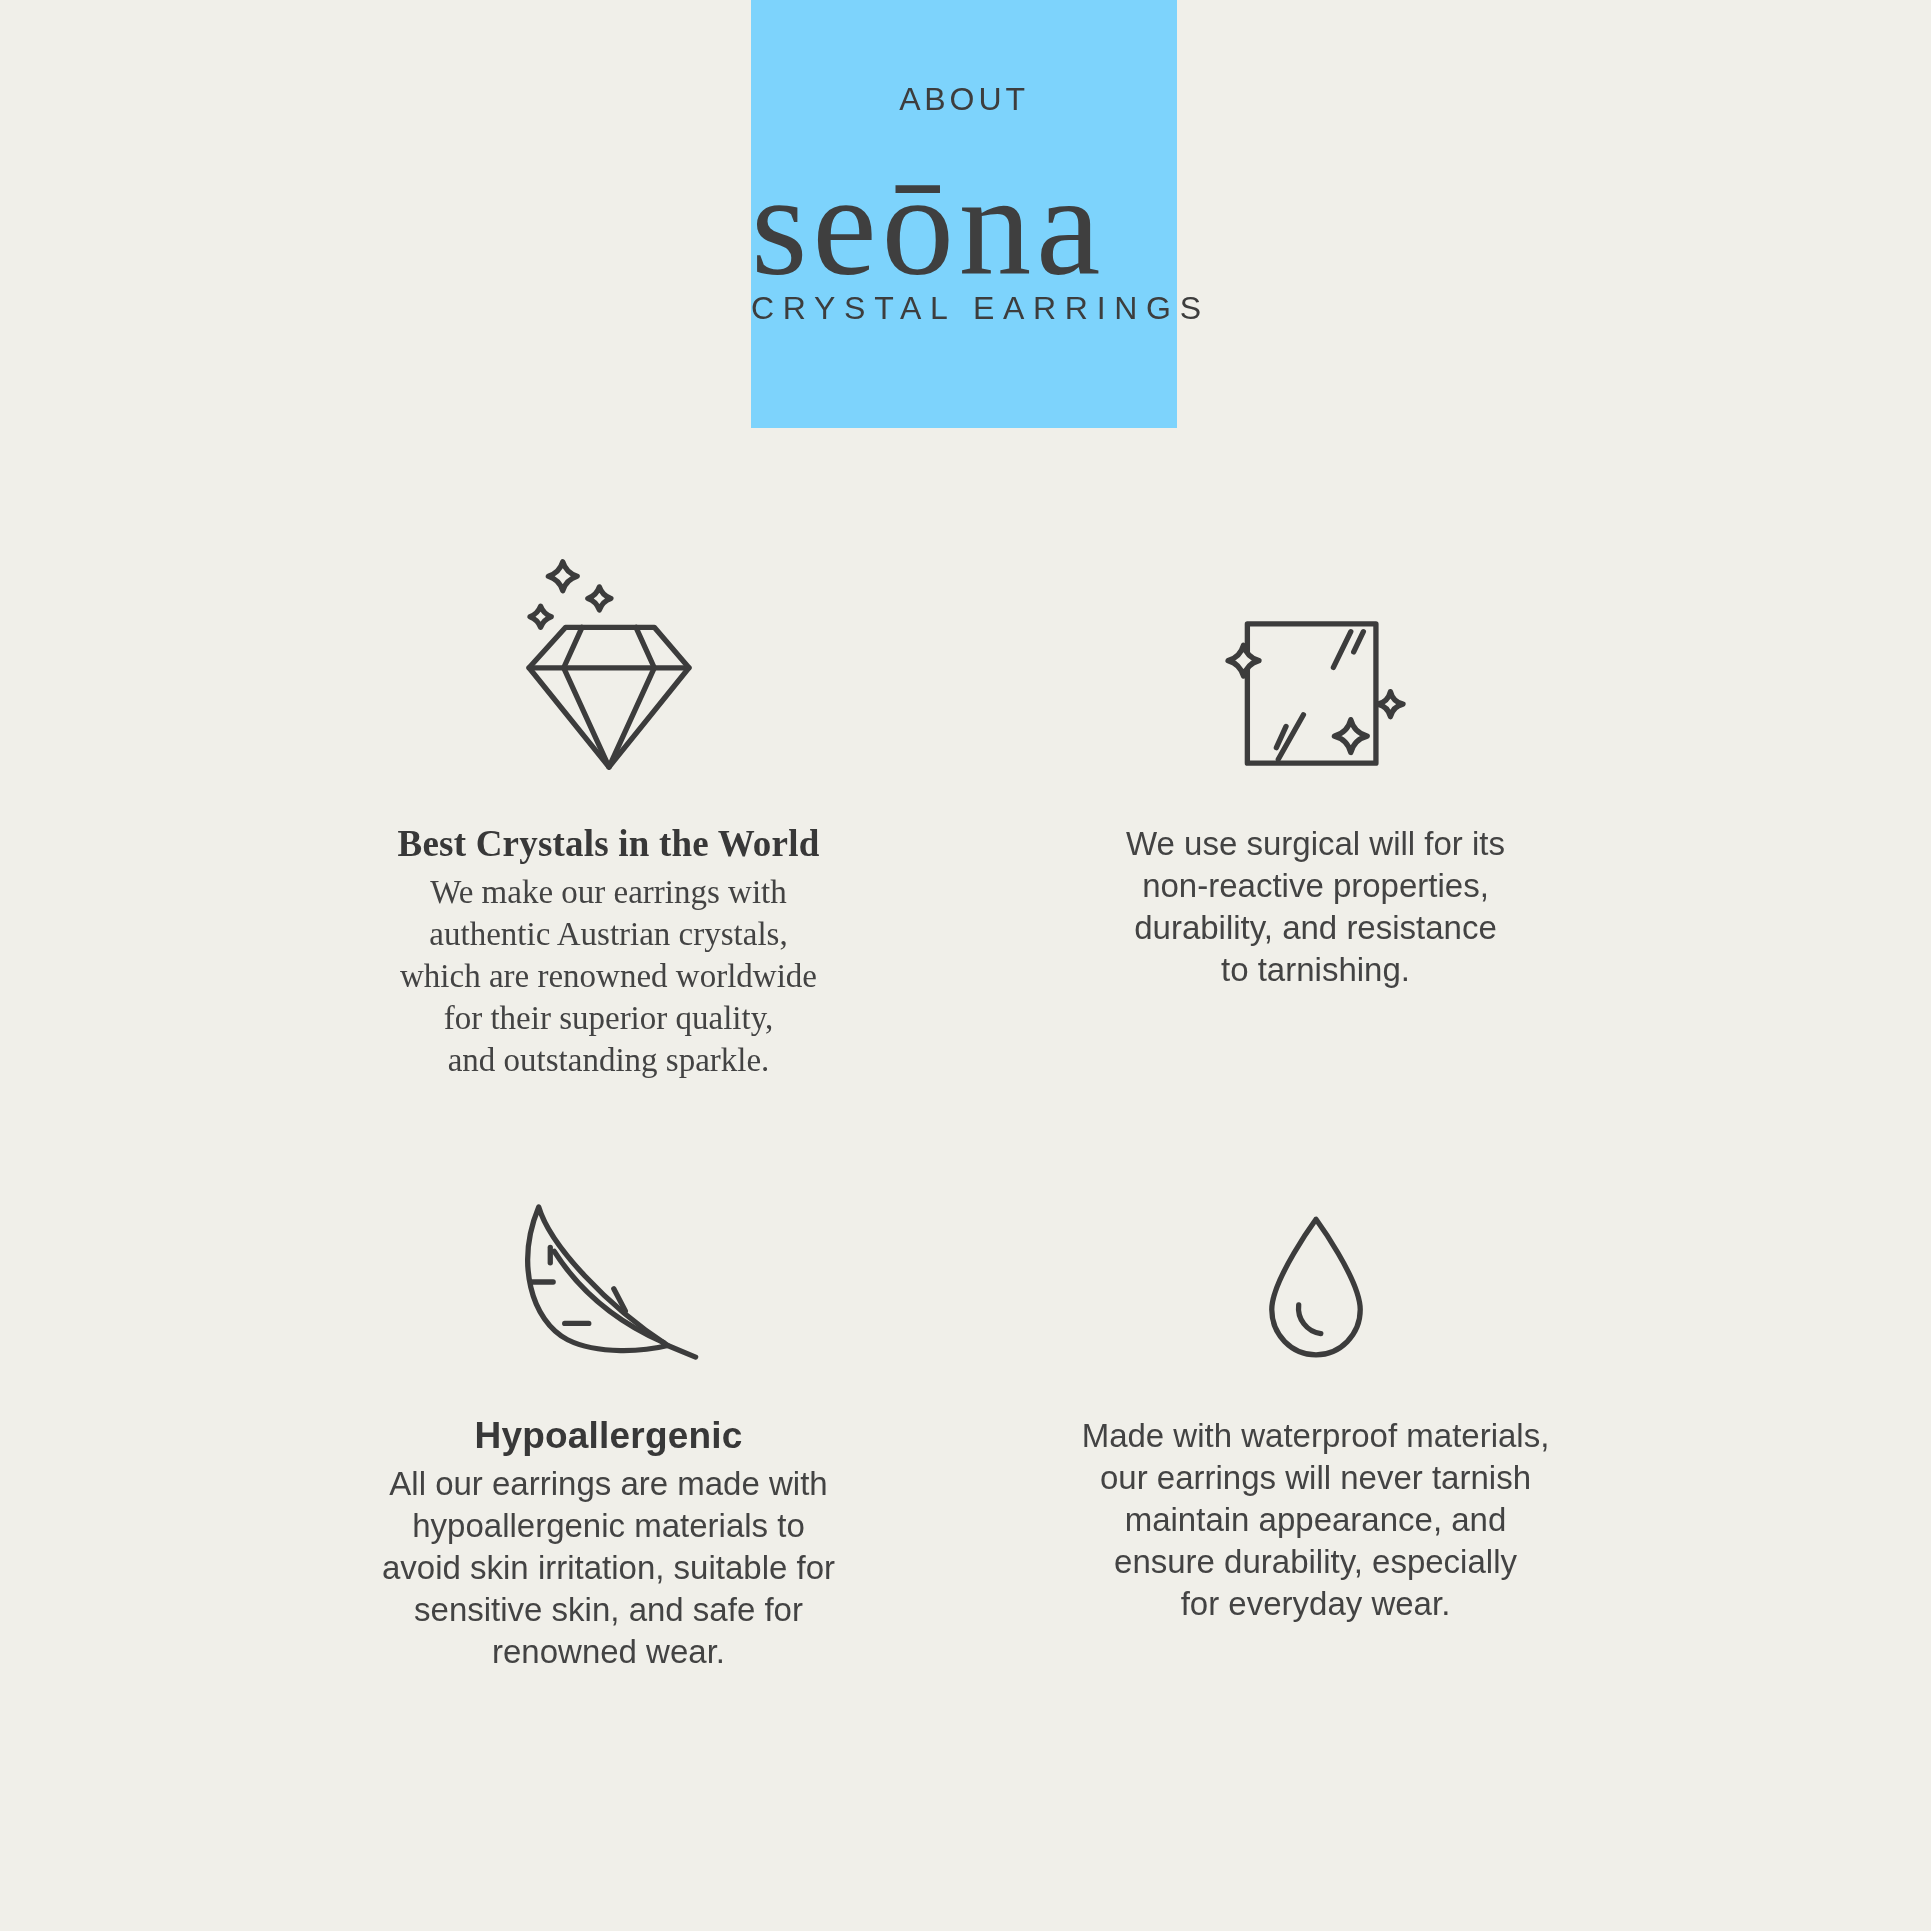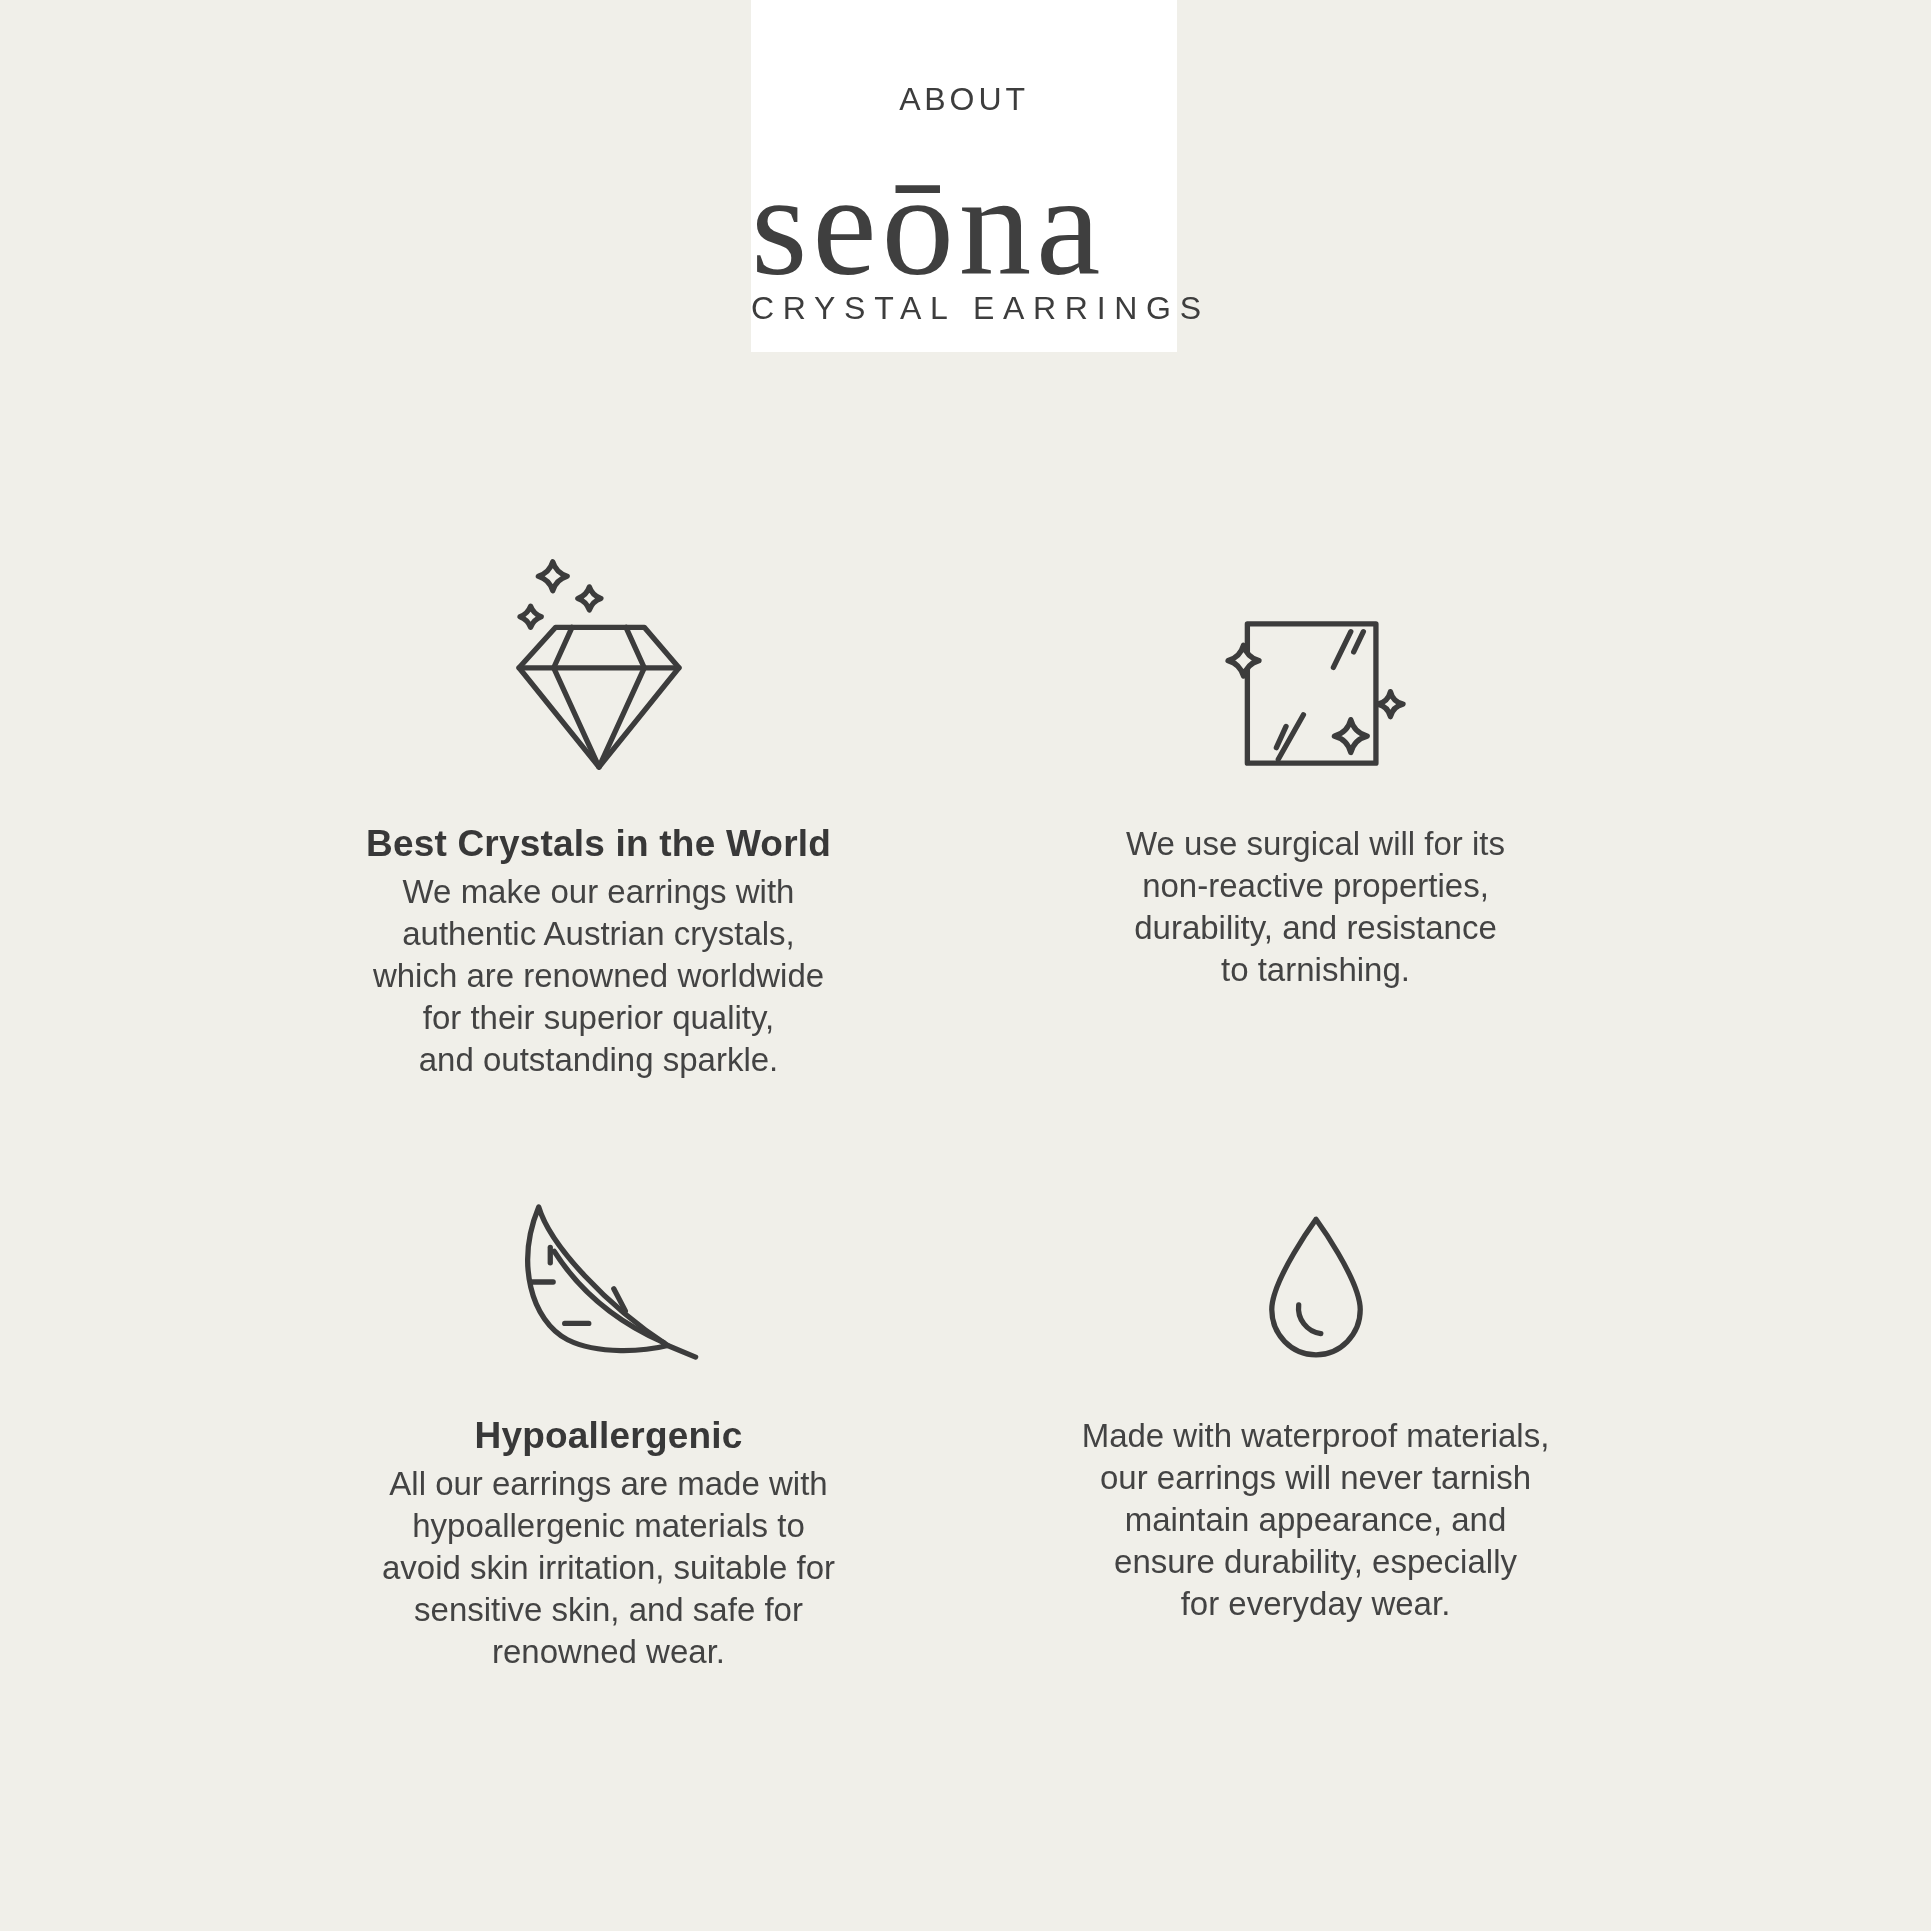--- a/index.html
+++ b/index.html
@@ -7,22 +7,22 @@
     position:relative;
     width:1931px;height:1931px;
     background:#f0efe9;
     font-family:"Liberation Sans", sans-serif;
     color:#3e3e3e;
     overflow:hidden;
   }
   
   .header-card{
     position:absolute;
-    left:751px;top:0;width:426px;height:352px;
-    background:#ffffff;
+    left:751px;top:0;width:426px;height:428px;
+    background:#7dd3fc;
   }
   .eyebrow{
     position:absolute;top:83px;left:0;width:100%;
     text-align:center;
     font-size:32px;letter-spacing:3.9px;
     color:#3d3d3d;line-height:1;
   }
   .brand{
     position:absolute;top:153px;left:0;width:100%;
     text-align:left;
@@ -52,21 +52,21 @@
     font-size:37px;line-height:42px;
     font-weight:bold;color:#383838;
     letter-spacing:0.2px;
   }
   .feature p{
     margin:5.8px 0 0 0;
     font-size:33px;line-height:42px;
     color:#434343;
     white-space:pre-line;
   }
-  .f1{left:328px;top:550px;}
+  .f1{left:338px;top:550px;font-family:Liberation Serif, serif;}
   .f2{left:1045px;top:550px;}
   .f3{left:338px;top:1205px;}
   .f4{left:1045px;top:1205px;}
   svg{overflow:visible;display:block;}
   .stroke{
     fill:none;stroke:#3c3c3c;stroke-width:5.5;
     stroke-linecap:round;stroke-linejoin:round;
   }
   .stroke-masked{
     fill:#f0efe9;stroke:#3c3c3c;stroke-width:5.5;

